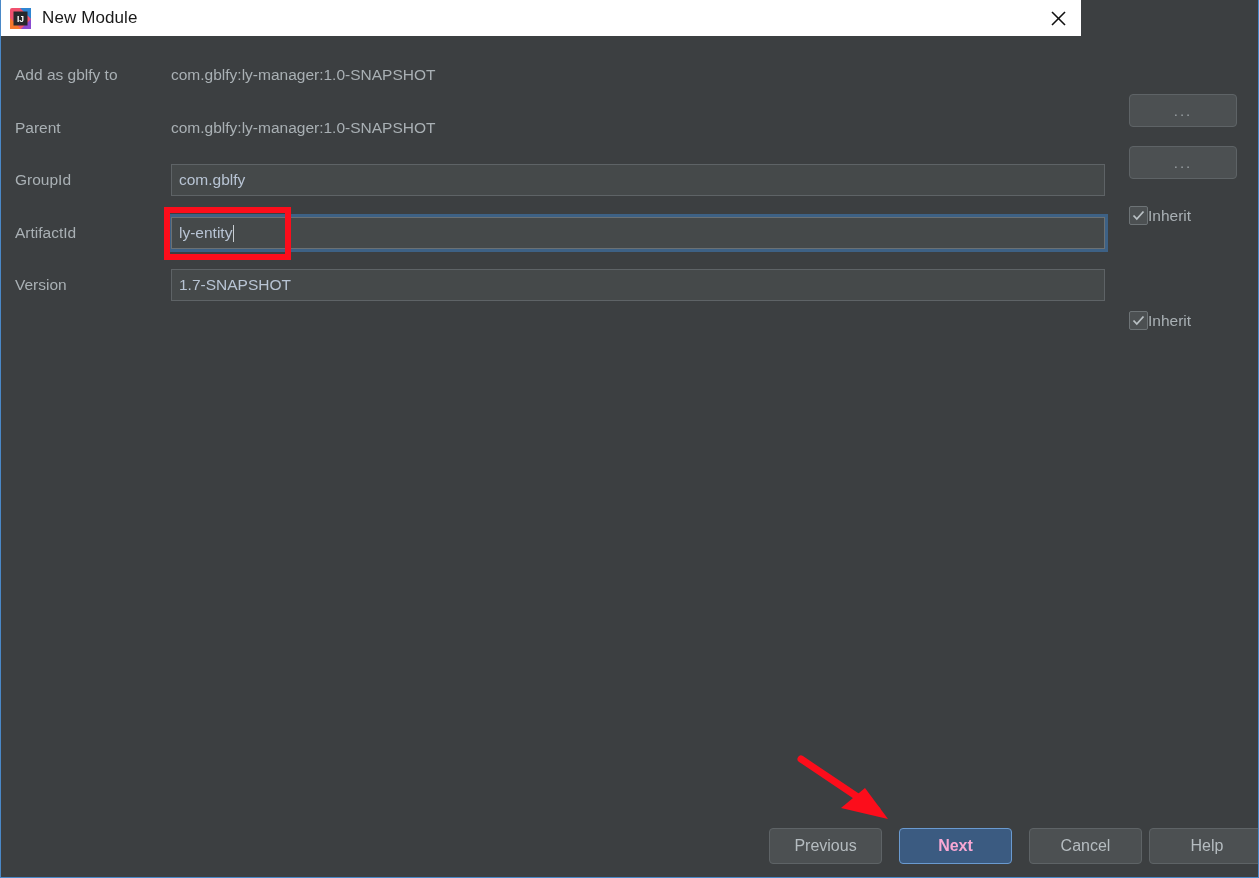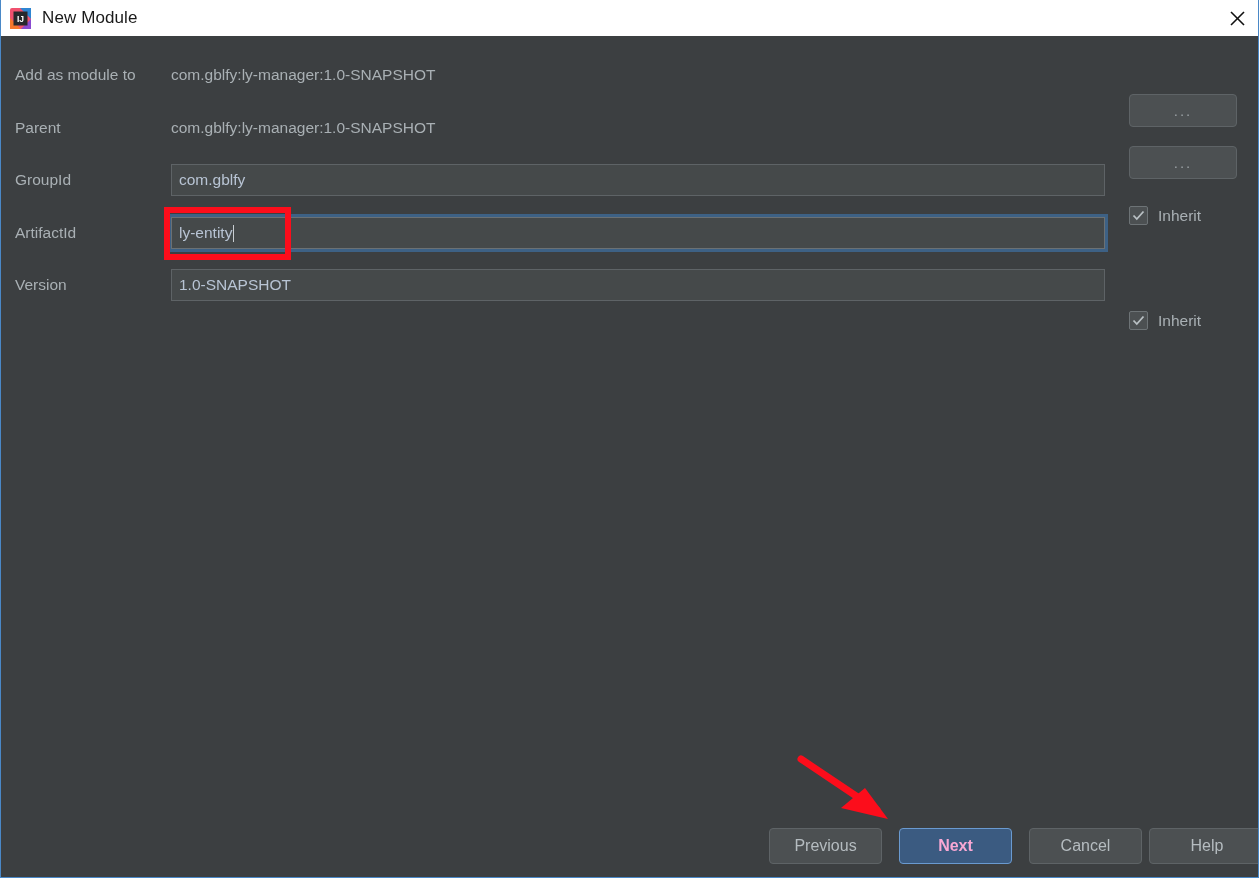--- a/index.html
+++ b/index.html
@@ -19,21 +19,21 @@
     background: #3c3f41;
     border: 1px solid #4a88c7;
     border-top: none;
     overflow: hidden;
   }
 
   
   #titlebar {
     position: absolute;
     left: 0; top: 0;
-    width: 1259px;
+    width: 1080px;
     height: 36px;
     background: #ffffff;
     display: flex;
     align-items: center;
   }
   #app-icon {
     width: 21px; height: 21px;
     margin-left: 9px;
     position: relative;
     flex: 0 0 auto;
@@ -141,21 +141,20 @@
   }
   .dots-btn.b0 { top: 58px; }
   .dots-btn.b1 { top: 110px; }
 
   
   .inherit {
     position: absolute;
     left: 1128px;
     display: flex;
     align-items: center;
-    gap: 10px;
   }
   .inherit.i0 { top: 170px; }
   .inherit.i1 { top: 275px; }
   .cbox {
     width: 19px; height: 19px;
     background: #4c5052;
     border: 1px solid #6d7376;
     border-radius: 2px;
     position: relative;
     flex: 0 0 auto;
@@ -241,21 +240,21 @@
       <svg width="17" height="17" viewBox="0 0 17 17">
         <line x1="2" y1="2" x2="15" y2="15" stroke="#111111" stroke-width="1.6"></line>
         <line x1="15" y1="2" x2="2" y2="15" stroke="#111111" stroke-width="1.6"></line>
       </svg>
     </div>
   </div>
 
   <div id="body">
 
     <div class="row r0">
-      <span class="lbl">Add as module to</span>
+      <span class="lbl">Add as gblfy to</span>
       <span class="static-val">com.gblfy:ly-manager:1.0-SNAPSHOT</span>
     </div>
 
     <div class="row r1">
       <span class="lbl">Parent</span>
       <span class="static-val">com.gblfy:ly-manager:1.0-SNAPSHOT</span>
     </div>
 
     <div class="row r3">
       <span class="lbl">ArtifactId</span>
@@ -268,21 +267,21 @@
     <div class="row r2">
       <span class="lbl">GroupId</span>
       <div class="field">
         <span class="val">com.gblfy</span>
       </div>
     </div>
 
     <div class="row r4">
       <span class="lbl">Version</span>
       <div class="field">
-        <span class="val">1.0-SNAPSHOT</span>
+        <span class="val">1.7-SNAPSHOT</span>
       </div>
     </div>
 
     <div class="dots-btn b0">...</div>
     <div class="dots-btn b1">...</div>
 
     <div class="inherit i0">
       <span class="cbox">
         <svg width="13" height="13" viewBox="0 0 13 13">
           <polyline points="1.5,6.5 4.8,10 11.5,2.5" fill="none" stroke="#b9c0c4" stroke-width="1.8"></polyline>

